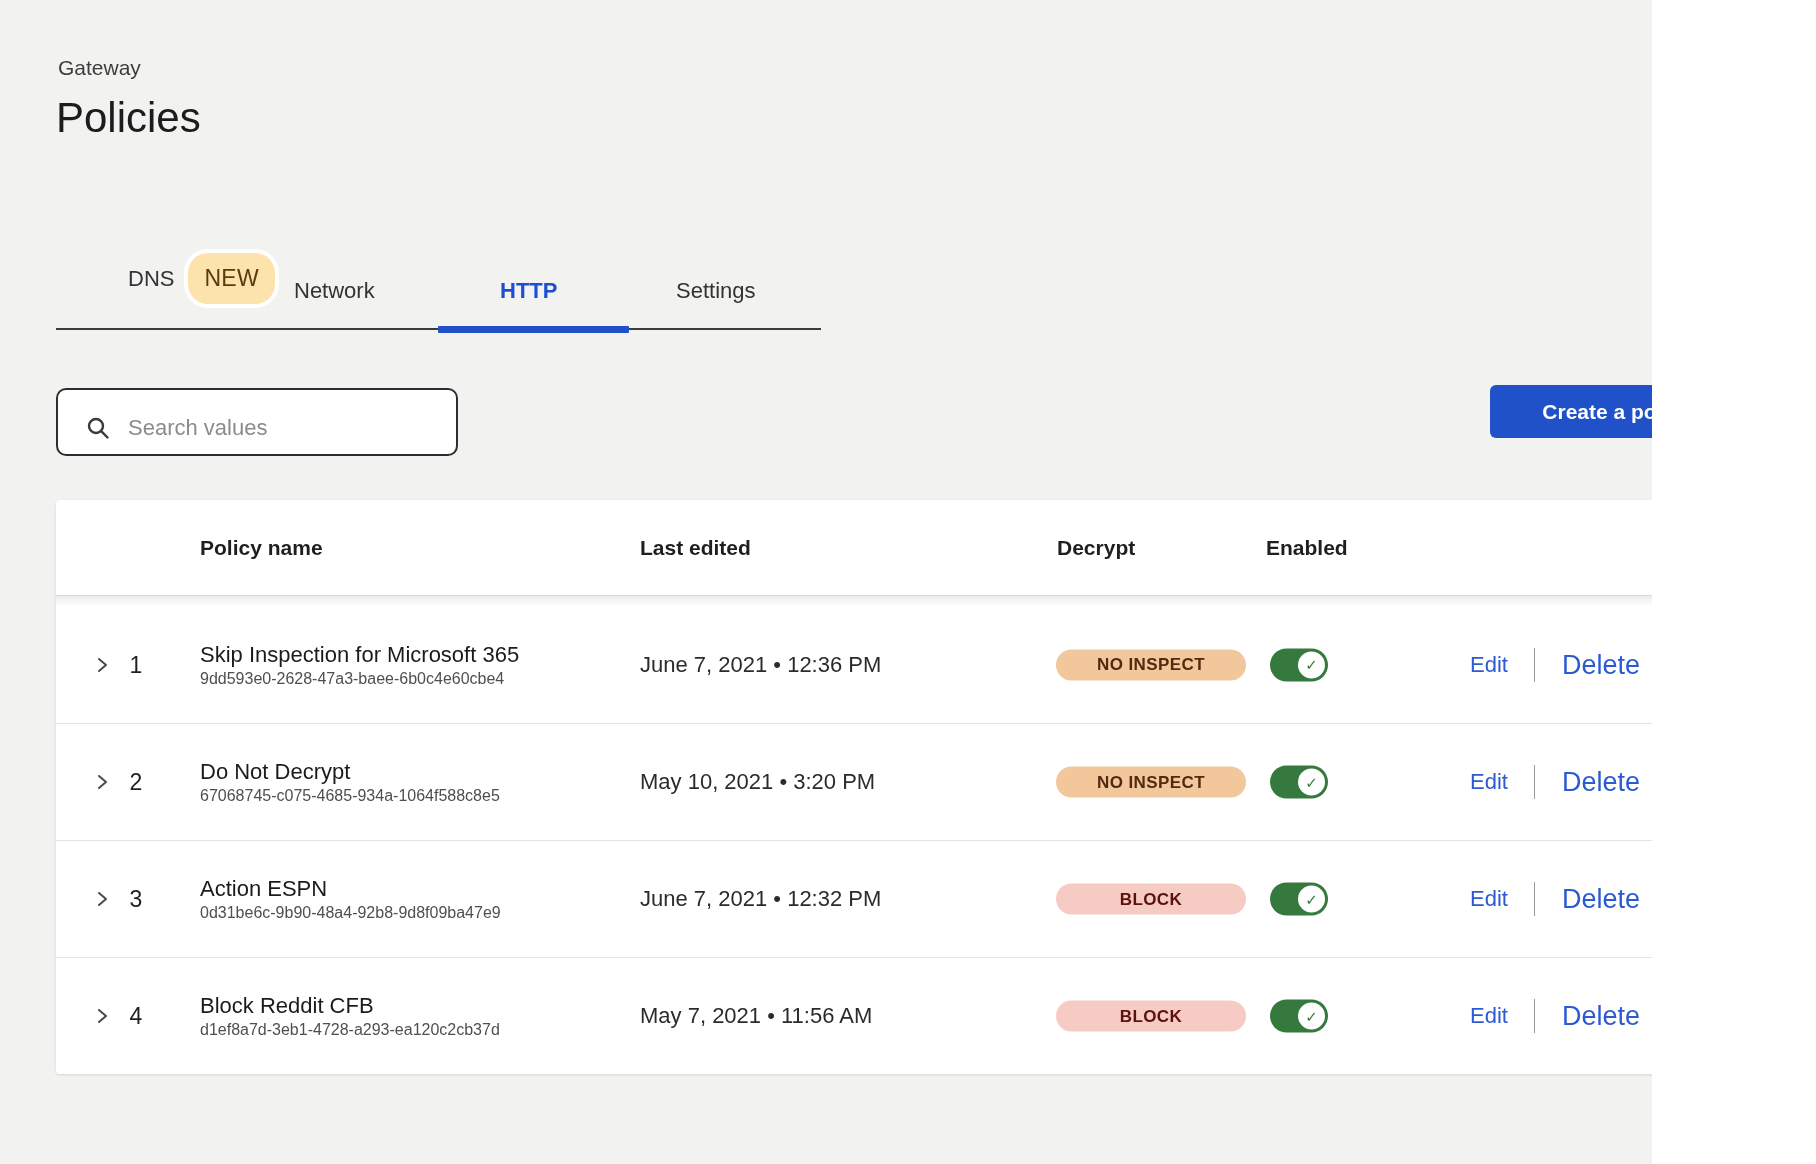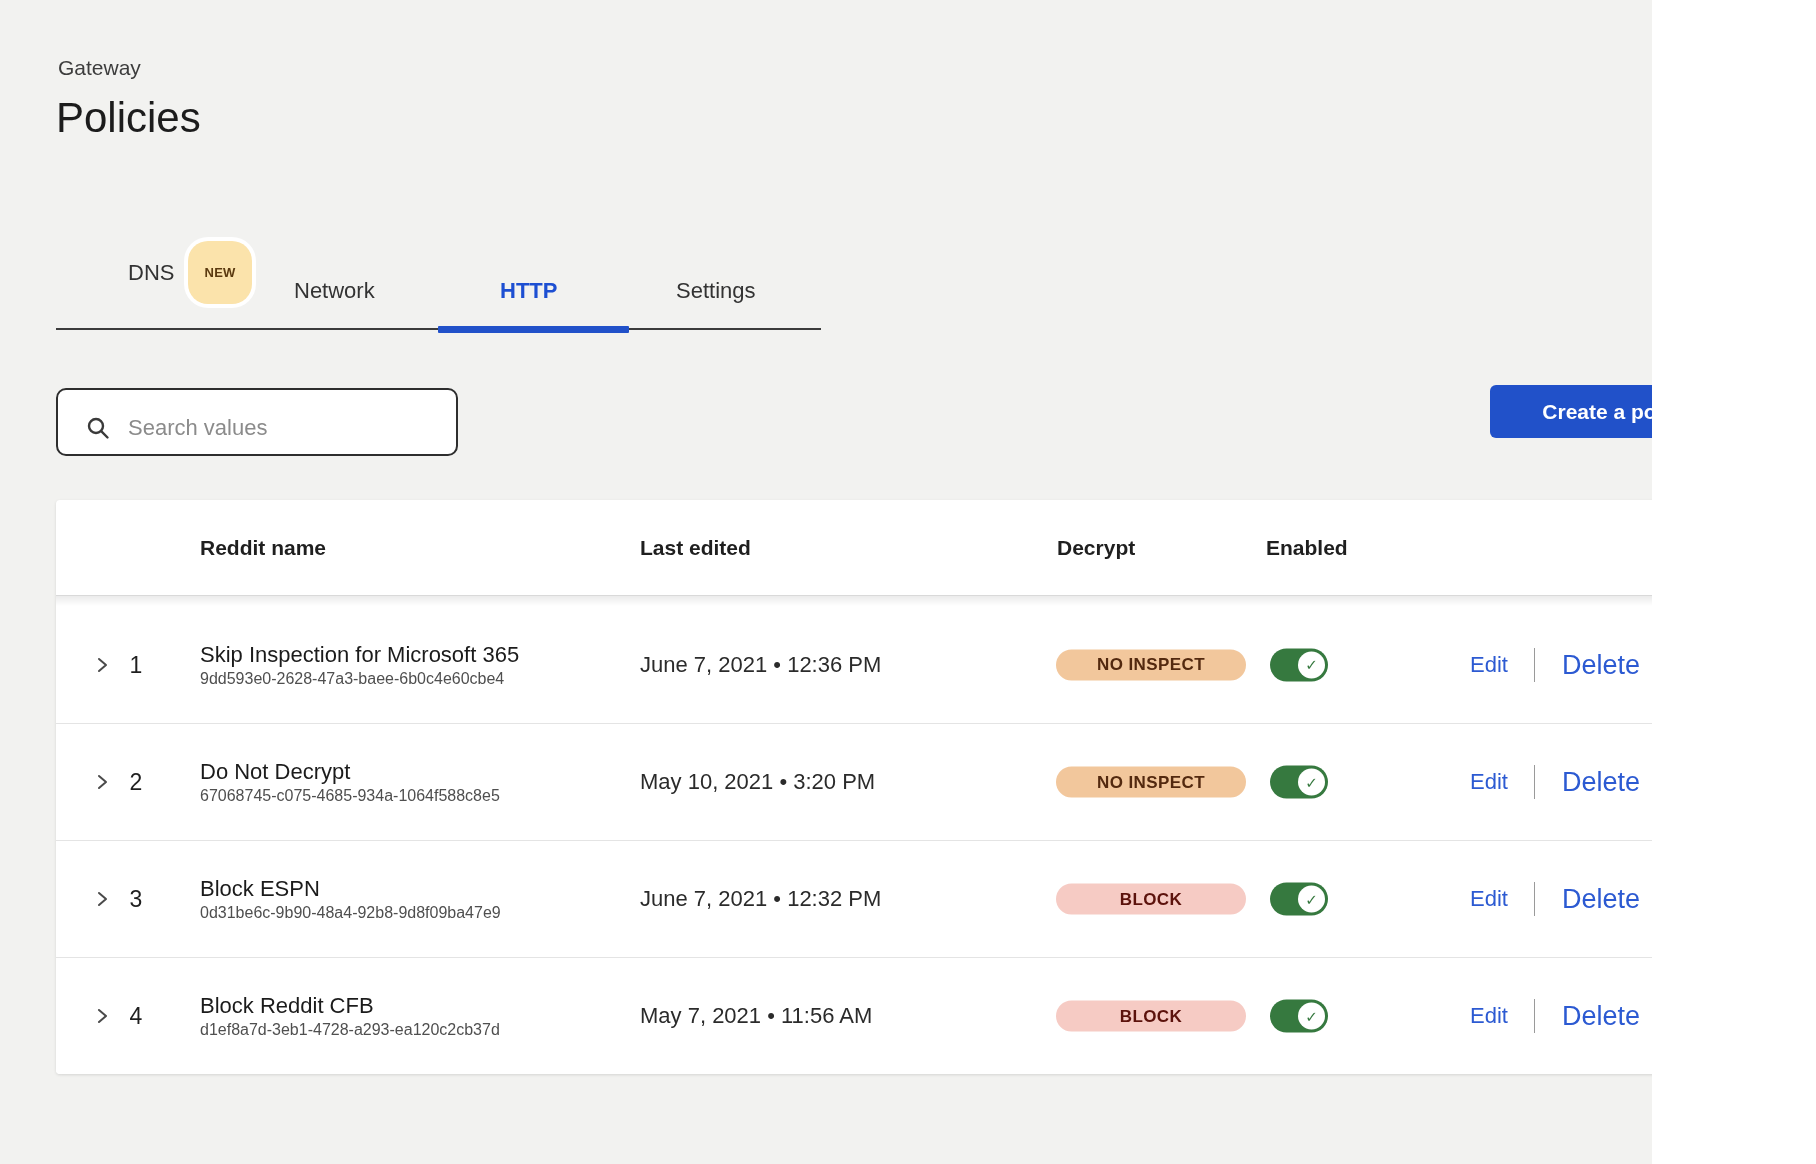--- a/index.html
+++ b/index.html
@@ -26,22 +26,22 @@
 
   
   .tabs{position:absolute;left:56px;top:252px;width:765px;height:78px;}
   .tabs .baseline{position:absolute;left:0;bottom:0;width:765px;height:2px;background:#3c3c3c;}
   .tab{position:absolute;bottom:26px;display:flex;align-items:center;gap:14px;font-size:22px;color:#333;cursor:pointer;white-space:nowrap;}
   .tab:nth-of-type(1){left:40px;margin-left:32px;}
   .tab:nth-of-type(2){left:238px;}
   .tab:nth-of-type(3){left:444px;}
   .tab:nth-of-type(4){left:620px;}
   .tab.active{color:var(--tab_active_blue);font-weight:700;}
-  .tab .new-badge{background:var(--badge_new_bg);color:var(--badge_new_text);font-size:13px;font-weight:700;
-    padding:24px 16px;border-radius:20px;box-shadow:0 0 0 4px rgba(255,255,255,0.95);letter-spacing:.3px;}
+  .tab .new-badge{background:var(--badge_new_bg);color:var(--badge_new_text);font-size:23px;font-weight:400;
+    padding:12px 16px;border-radius:20px;box-shadow:0 0 0 4px rgba(255,255,255,0.95);letter-spacing:.3px;}
   .active-underline{position:absolute;left:382px;bottom:-3px;width:191px;height:7px;background:var(--accent_blue);border-radius:1px;}
 
   
   .search-box{position:absolute;left:56px;top:388px;width:402px;height:68px;background:#fff;border:2px solid #2e2e2e;border-radius:10px;display:flex;align-items:center;padding:12px 20px 0 28px;}
   .search-box svg{flex:0 0 auto;margin-right:18px;}
   .search-box input{border:none;outline:none;background:transparent;font-size:22px;color:#333;width:100%;font-family:inherit;}
   .search-box input::placeholder{color:#8b8b8b;}
   .create-btn{position:absolute;left:1490px;top:385px;width:234px;height:53px;background:var(--accent_blue);color:#fff;
     border:none;border-radius:6px;font-size:21px;font-weight:600;font-family:inherit;cursor:pointer;padding-left:20px;}
 
@@ -111,21 +111,21 @@
       <circle cx="10" cy="10" r="7" stroke="#3a3a3a" stroke-width="2.4"></circle>
       <line x1="15.2" y1="15.2" x2="21.5" y2="21.5" stroke="#3a3a3a" stroke-width="2.4" stroke-linecap="round"></line>
     </svg>
     <input type="text" placeholder="Search values" style="">
   </div>
 
   <button class="create-btn">Create a policy</button>
 
   <div class="table">
     <div class="thead">
-      <div class="col col-name">Reddit name</div>
+      <div class="col col-name">Policy name</div>
       <div class="col col-edited">Last edited</div>
       <div class="col col-action">Decrypt</div>
       <div class="col col-enabled">Enabled</div>
     </div>
     <div class="header-shadow"></div>
     <div id="rows-mount">
   <div class="row">
     <div class="cell chevron">
       <svg width="18" height="18" viewBox="0 0 18 18" fill="none">
         <polyline points="6,3 13,9 6,15" stroke="#4a4a4a" stroke-width="2" fill="none" stroke-linecap="round" stroke-linejoin="round"></polyline>
@@ -188,21 +188,21 @@
   </div>
 
   <div class="row">
     <div class="cell chevron">
       <svg width="18" height="18" viewBox="0 0 18 18" fill="none">
         <polyline points="6,3 13,9 6,15" stroke="#4a4a4a" stroke-width="2" fill="none" stroke-linecap="round" stroke-linejoin="round"></polyline>
       </svg>
     </div>
     <div class="cell row-num">3</div>
     <div class="cell name-block">
-      <div class="policy-name">Block ESPN</div>
+      <div class="policy-name">Action ESPN</div>
       <div class="policy-id">0d31be6c-9b90-48a4-92b8-9d8f09ba47e9</div>
     </div>
     <div class="cell last-edited">June 7, 2021 • 12:32 PM</div>
     <div class="cell action-pill block">BLOCK</div>
     <div class="cell toggle">
       <div class="knob">
               <span>✓</span>
             </div>
     </div>
     <a class="cell edit-link" href="#">Edit</a>

